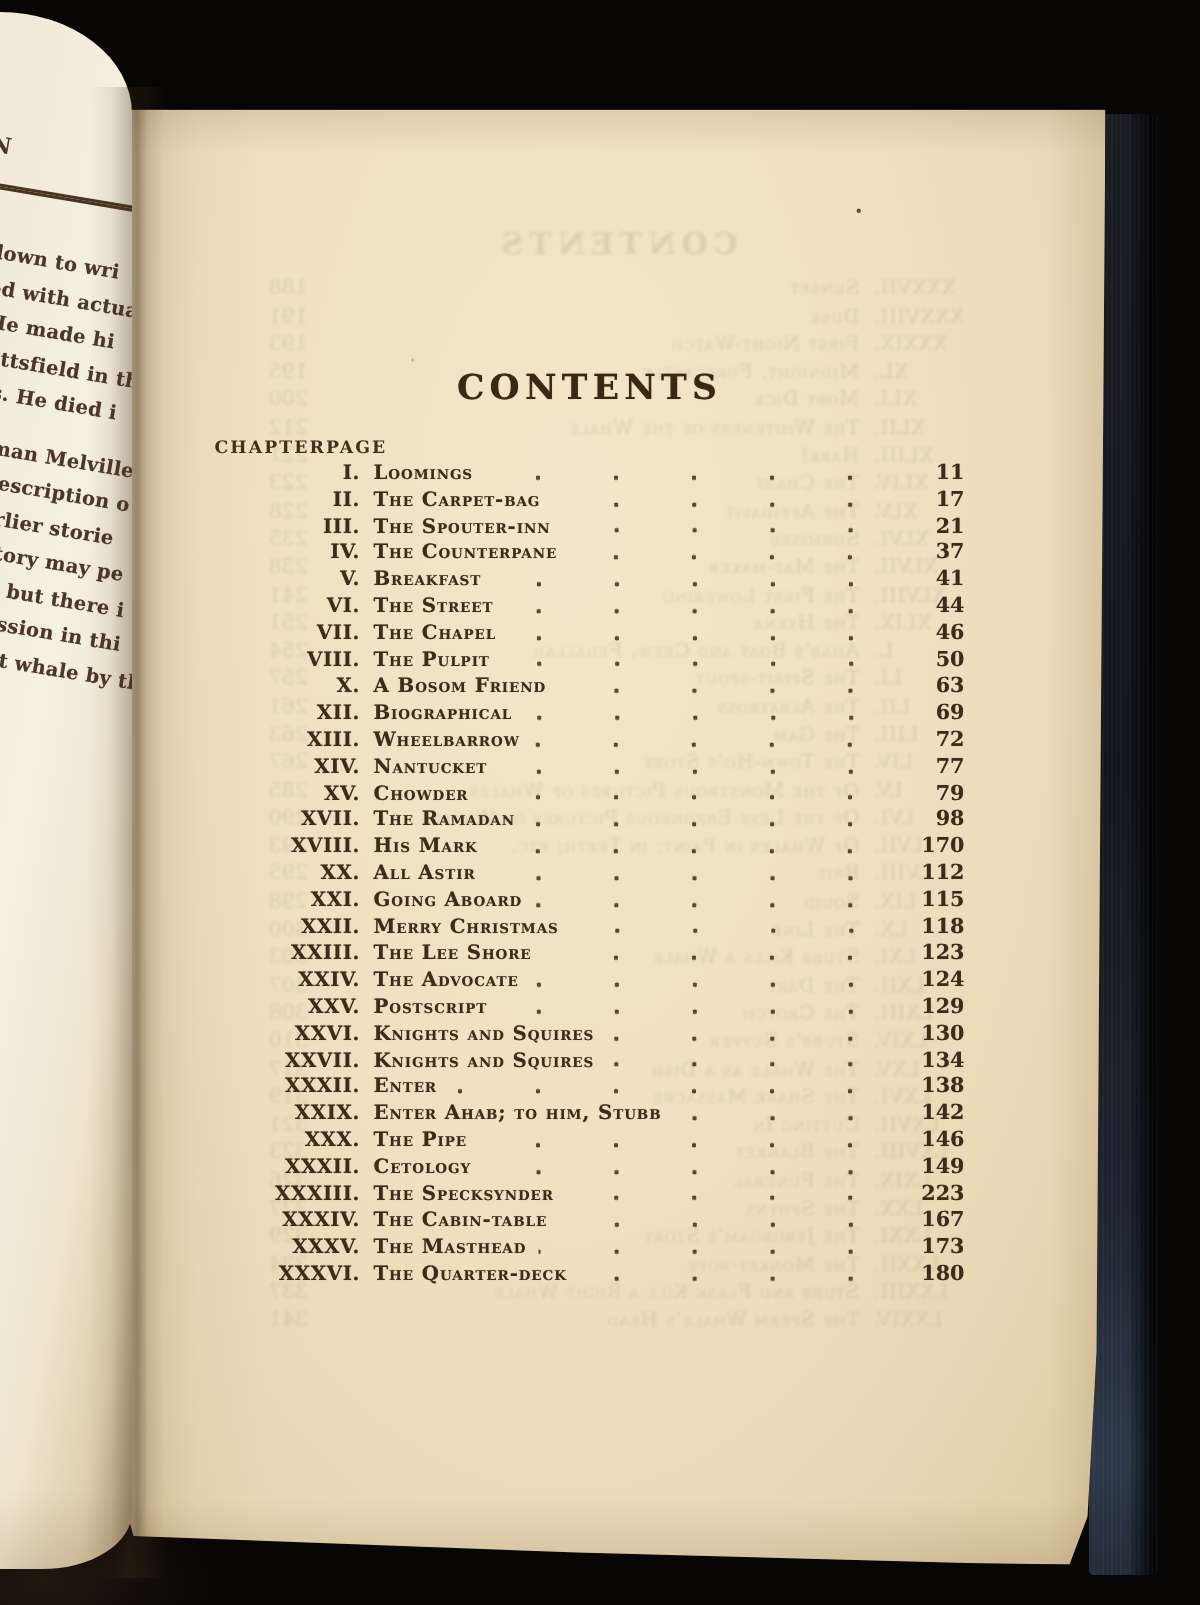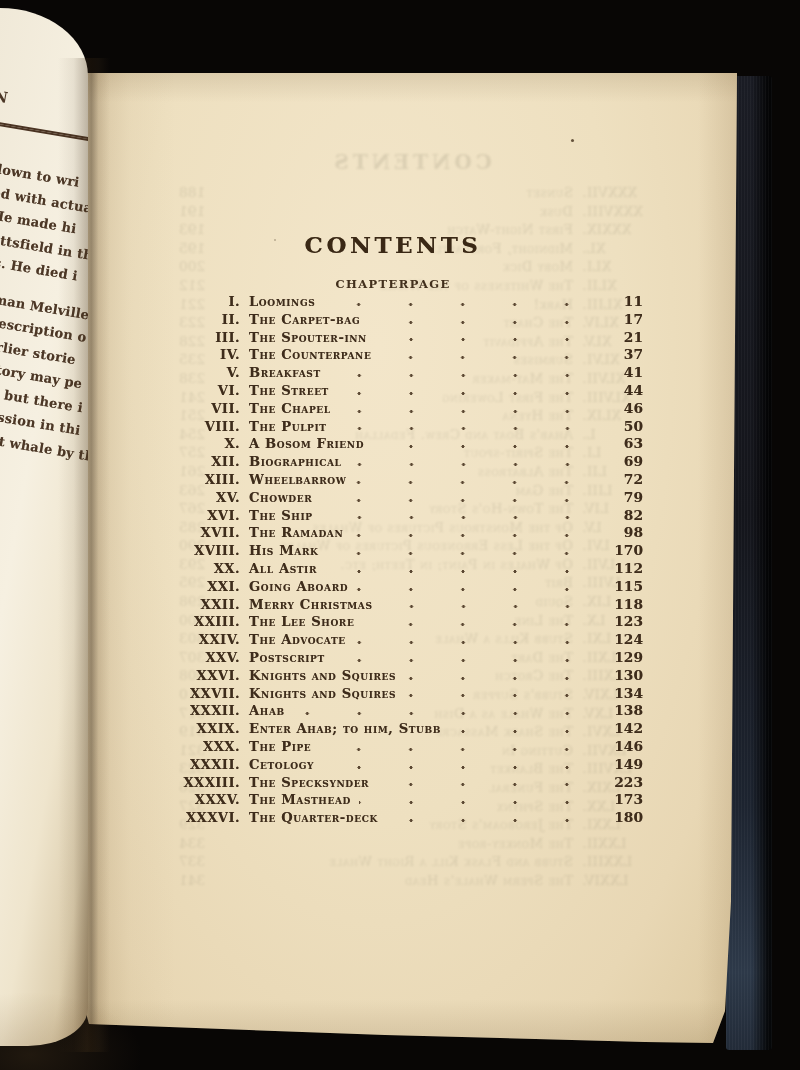--- a/index.html
+++ b/index.html
@@ -41,24 +41,24 @@
       radial-gradient(ellipse at 45% 28%, var(--paper-hi) 0%, var(--paper) 48%, #e8d7b4 78%, var(--paper-lo) 100%);}
 
   
   .showthrough{position:absolute;inset:0;transform:scaleX(-1);filter:blur(1.1px);
     opacity:.16;color:var(--st);pointer-events:none;}
   .st-head{margin-top:77px;text-align:center;font-size:20px;font-weight:700;letter-spacing:4px;}
   .st-rows{margin-top:10px;padding:0 94px 0 58px;}
   .st-rows .toc-row{height:18.6px;}
 
   
-  .print{position:absolute;left:58px;right:94px;top:2px;color:var(--ink);}
+  .print{position:absolute;left:58px;right:94px;top:16px;color:var(--ink);}
   .contents-title{margin-top:156px;text-align:center;font-size:23px;font-weight:700;
     letter-spacing:3.5px;color:#38271660;color:#3a2815;text-shadow:0 0 .6px rgba(58,40,21,.55);}
-  .toc-head{display:flex;justify-content:center;margin-top:19px;font-size:11.5px;
+  .toc-head{display:flex;justify-content:flex-start;margin-top:19px;font-size:11.5px;
     font-weight:700;letter-spacing:1.4px;color:#42301d;}
   .toc-rows{margin-top:2px;}
 
   .toc-row{display:flex;align-items:baseline;height:17.8px;font-size:13.2px;white-space:nowrap;}
   .num{width:97px;text-align:right;font-weight:700;letter-spacing:.4px;flex:none;
     text-shadow:0 0 .5px rgba(62,44,27,.45);}
   .title{margin-left:9px;font-variant:small-caps;font-weight:700;letter-spacing:.6px;flex:none;
     text-shadow:0 0 .5px rgba(62,44,27,.45);}
   .leader{flex:1;align-self:stretch;margin:0 4px 0 8px;
     background-image:radial-gradient(circle, var(--dot) 1.4px, rgba(0,0,0,0) 1.7px);
@@ -452,34 +452,34 @@
     <span class="pg">69</span>
   </div>
 
   <div class="toc-row">
     <span class="num">XIII.</span>
     <span class="title">Wheelbarrow</span>
     <span class="leader"></span>
     <span class="pg">72</span>
   </div>
 
+  <div class="toc-row">
+    <span class="num">XIV.</span>
+    <span class="title">Nantucket</span>
+    <span class="leader"></span>
+    <span class="pg">77</span>
+  </div>
 
   <div class="toc-row">
     <span class="num">XV.</span>
     <span class="title">Chowder</span>
     <span class="leader"></span>
     <span class="pg">79</span>
   </div>
 
-  <div class="toc-row">
-    <span class="num">XVI.</span>
-    <span class="title">The Ship</span>
-    <span class="leader"></span>
-    <span class="pg">82</span>
-  </div>
 
   <div class="toc-row">
     <span class="num">XVII.</span>
     <span class="title">The Ramadan</span>
     <span class="leader"></span>
     <span class="pg">98</span>
   </div>
 
   <div class="toc-row">
     <span class="num">XVIII.</span>
@@ -540,21 +540,21 @@
 
   <div class="toc-row">
     <span class="num">XXVII.</span>
     <span class="title">Knights and Squires</span>
     <span class="leader"></span>
     <span class="pg">134</span>
   </div>
 
   <div class="toc-row">
     <span class="num">XXXII.</span>
-    <span class="title">Ahab</span>
+    <span class="title">Enter</span>
     <span class="leader"></span>
     <span class="pg">138</span>
   </div>
 
   <div class="toc-row">
     <span class="num">XXIX.</span>
     <span class="title">Enter Ahab; to him, Stubb</span>
     <span class="leader"></span>
     <span class="pg">142</span>
   </div>
@@ -574,20 +574,26 @@
     <span class="pg">149</span>
   </div>
 
   <div class="toc-row">
     <span class="num">XXXIII.</span>
     <span class="title">The Specksynder</span>
     <span class="leader"></span>
     <span class="pg">223</span>
   </div>
 
+  <div class="toc-row">
+    <span class="num">XXXIV.</span>
+    <span class="title">The Cabin-table</span>
+    <span class="leader"></span>
+    <span class="pg">167</span>
+  </div>
 
   <div class="toc-row">
     <span class="num">XXXV.</span>
     <span class="title">The Masthead</span>
     <span class="leader"></span>
     <span class="pg">173</span>
   </div>
 
   <div class="toc-row">
     <span class="num">XXXVI.</span>

